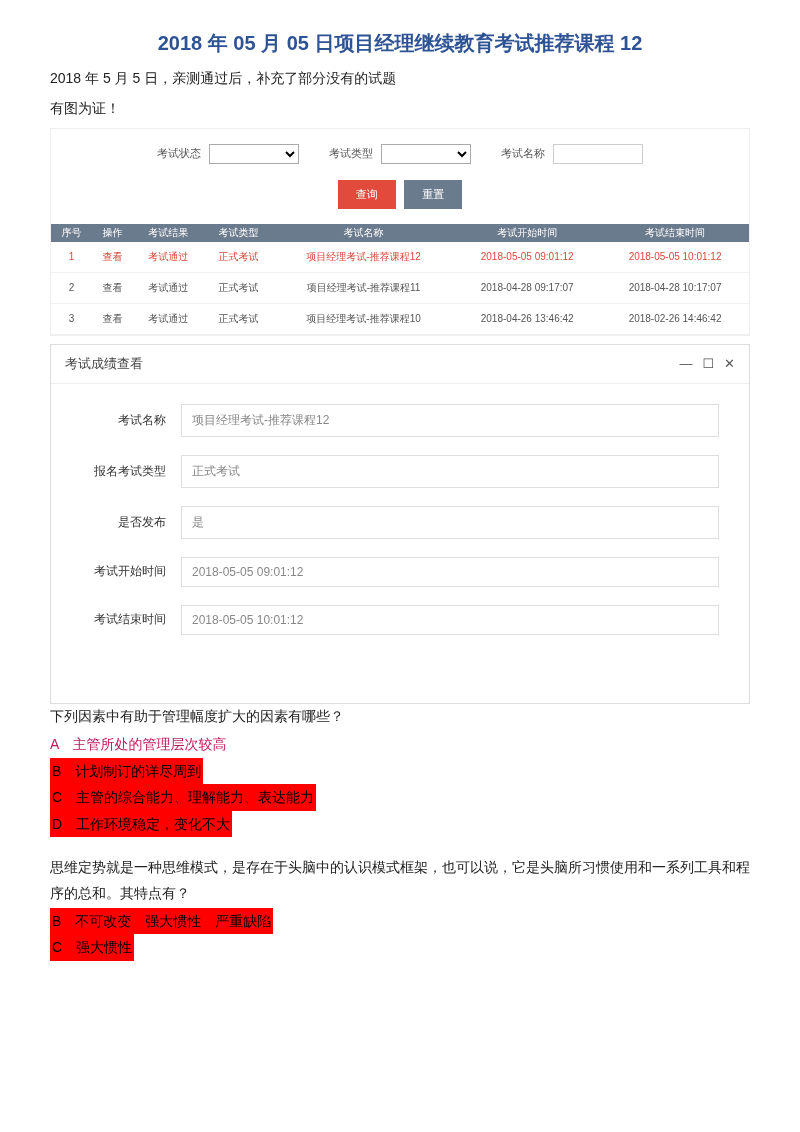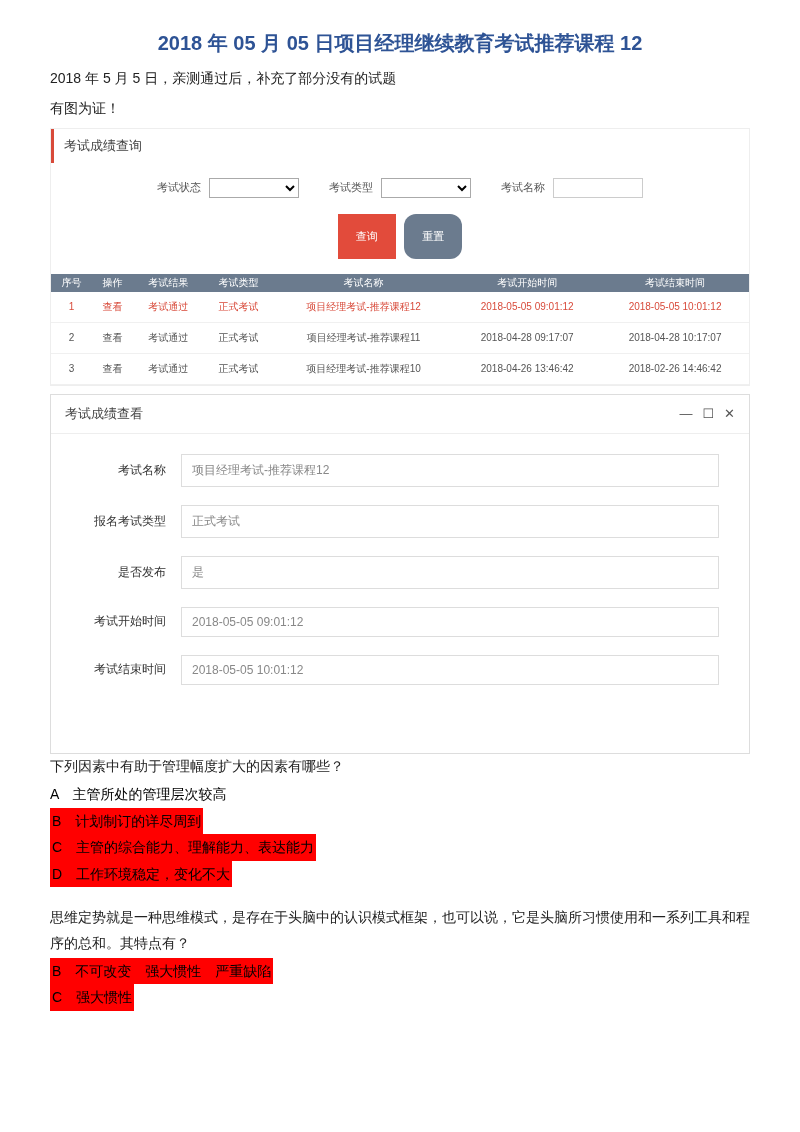--- a/index.html
+++ b/index.html
@@ -9,55 +9,54 @@
   .intro { font-size: 14px; color: #222; line-height: 1.6; margin-bottom: 8px; }
 
   .panel { border: 1px solid #eee; margin-top: 8px; background: #fff; }
   .panel-header { border-left: 3px solid #d84a3a; padding: 8px 10px; font-size: 13px; color: #444; }
   .search-row { display: flex; align-items: flex-start; justify-content: center; gap: 30px; padding: 15px 20px 8px; }
   .search-item { display: flex; align-items: center; gap: 8px; }
   .search-label { font-size: 11px; color: #555; }
   .select { width: 90px; height: 20px; border: 1px solid #aaa; background: #fff; font-size: 11px; }
   .text-input { width: 90px; height: 20px; border: 1px solid #ccc; font-size: 11px; }
   .btn-row { text-align: center; padding: 8px 0 15px; }
-  .btn { display: inline-block; padding: 15px 18px; font-size: 11px; color: #fff; border: none; margin: 0 2px; cursor: pointer; }
+  .btn { display: inline-block; padding: 7px 18px; font-size: 11px; color: #fff; border: none; margin: 0 2px; cursor: pointer; }
   .btn-primary { background: #e24b3b; }
-  .btn-secondary { background: #6b7b8e; border-radius: 12px; }
+  .btn-secondary { background: #6b7b8e; }
 
   .table { width: 100%; border-collapse: collapse; font-size: 10px; }
   .table th { background: #6b7b8e; color: #fff; font-weight: normal; padding: 2px 4px; text-align: center; }
   .table td { padding: 8px 4px; text-align: center; color: #555; border-bottom: 1px solid #f0f0f0; }
   .table tr.selected td { color: #d84a3a; }
   .link { color: #4a8bc5; }
 
   .detail-panel { border: 1px solid #ddd; margin-top: 8px; padding-bottom: 30px; }
   .detail-header { display: flex; justify-content: space-between; align-items: center; padding: 10px 14px; border-bottom: 1px solid #eee; font-size: 13px; color: #444; }
   .win-controls { display: flex; gap: 10px; font-size: 13px; color: #555; }
   .win-controls span { cursor: pointer; }
   .detail-body { padding: 20px 30px; }
   .detail-row { display: flex; align-items: center; margin-bottom: 18px; }
   .detail-label { width: 100px; text-align: right; font-size: 12px; color: #333; padding-right: 15px; }
   .detail-value { flex: 1; border: 1px solid #ddd; padding: 7px 10px; font-size: 12px; color: #888; background: #fff; }
 
   .section-heading { font-size: 15px; font-weight: bold; margin-top: 80px; margin-bottom: 6px; }
   .question { font-size: 14px; color: #222; line-height: 1.8; margin-bottom: 2px; }
-  .option { font-size: 14px; color: #000000; line-height: 1.9; }
+  .option { font-size: 14px; color: #be185d; line-height: 1.9; }
   .option.hl { background: #ff0000; color: #000; display: inline-block; padding: 0 2px; }
   .qblock { margin-bottom: 18px; }
 </style>
 </head>
 <body>
 
 <div class="page">
   <div class="title">2018 年 05 月 05 日项目经理继续教育考试推荐课程 12</div>
   <div class="intro">2018 年 5 月 5 日，亲测通过后，补充了部分没有的试题</div>
   <div class="intro">有图为证！</div>
 
   <div class="panel">
-    <div class="panel-header">考试成绩查询</div>
     <div class="search-row">
       <div class="search-item">
         <span class="search-label">考试状态</span>
         <select class="select"></select>
       </div>
       <div class="search-item">
         <span class="search-label">考试类型</span>
         <select class="select"></select>
       </div>
       <div class="search-item">

